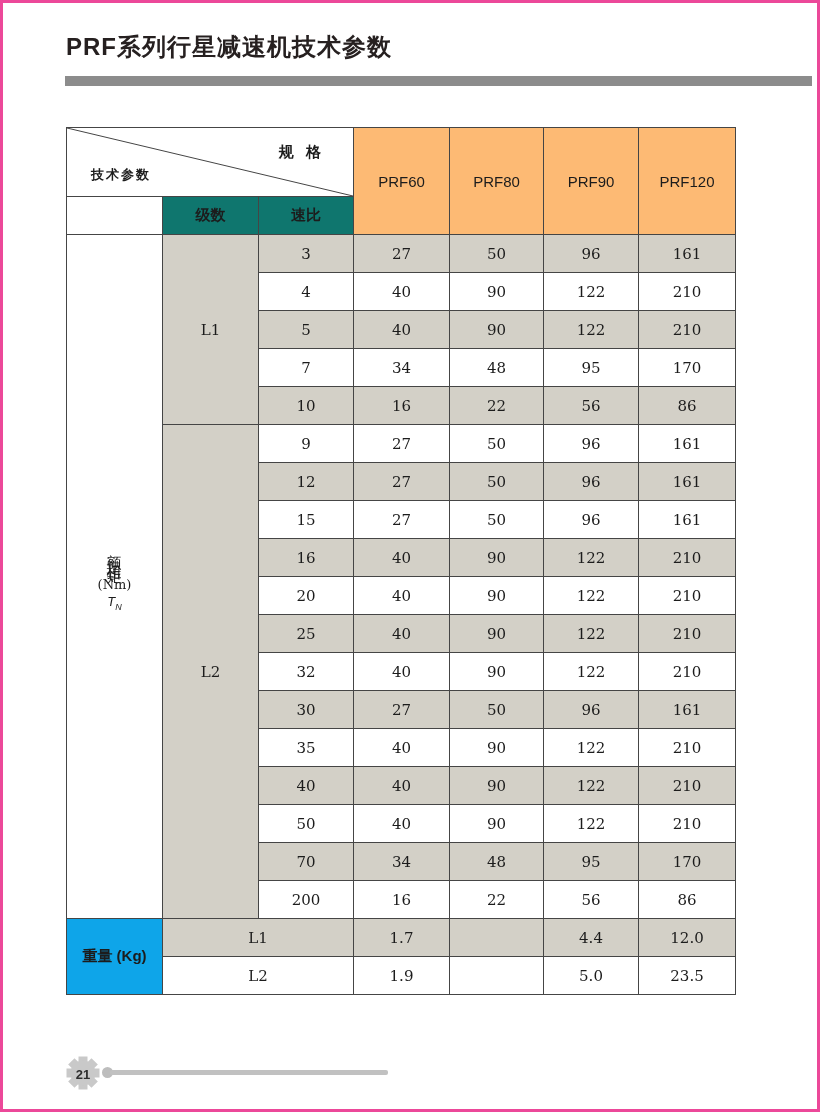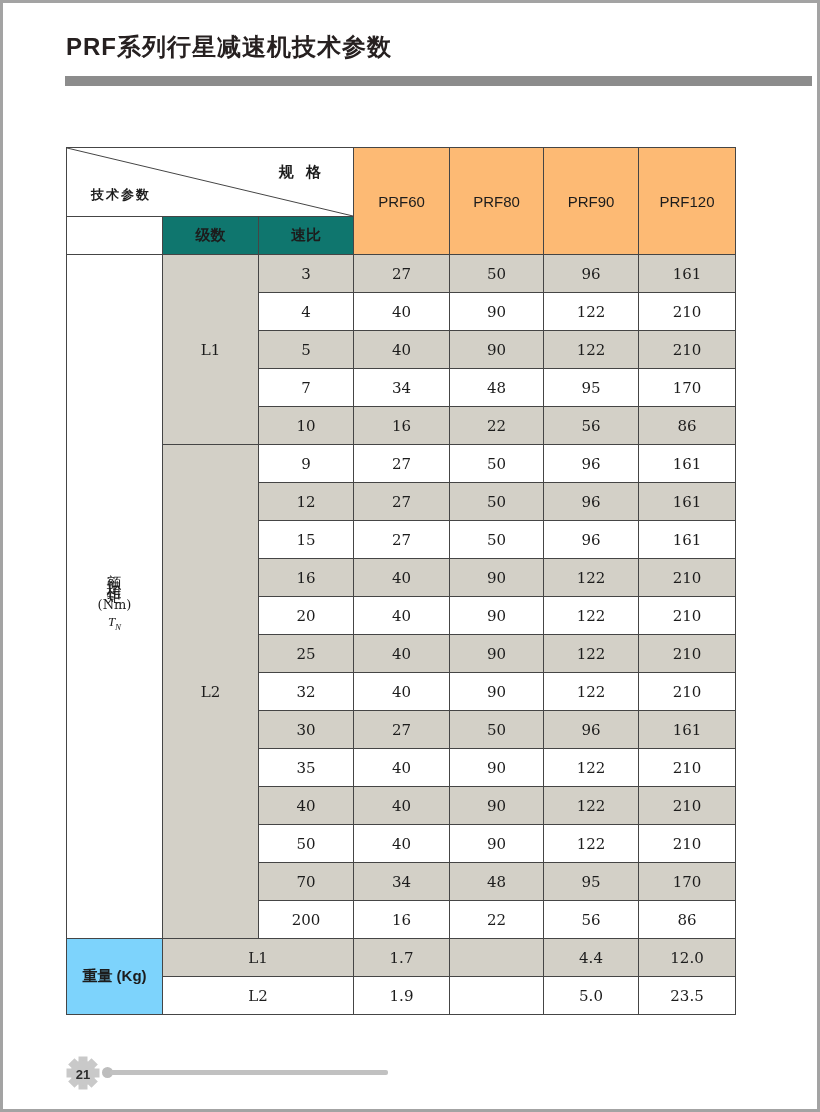--- a/index.html
+++ b/index.html
@@ -1,43 +1,43 @@
 <!DOCTYPE html>
 <html><head>
 <meta charset="utf-8">
 <style>
   html,body{margin:0;padding:0;background:#e9e9e9;}
   .page{position:relative;width:820px;height:1112px;background:#ffffff;
-        border:3px solid #a3a3a3;box-sizing:border-box;overflow:hidden;
+        border:3px solid #ec4899;box-sizing:border-box;overflow:hidden;
         font-family:"Liberation Sans",sans-serif;color:#1c1c1c;}
   .title{position:absolute;left:63px;top:28px;margin:0;font-size:24px;font-weight:bold;
          letter-spacing:1px;color:#262020;font-family:"Liberation Sans",sans-serif;}
   .title-bar{position:absolute;left:62px;top:73px;width:747px;height:10px;background:#8c8c8c;}
 
-  table.spec{position:absolute;left:63px;top:144px;width:669px;border-collapse:collapse;
+  table.spec{position:absolute;left:63px;top:124px;width:669px;border-collapse:collapse;
              table-layout:fixed;}
   table.spec td{border:1px solid #454545;padding:0;text-align:center;vertical-align:middle;
                 font-size:15px;color:#1c1c1c;overflow:hidden;}
   tr.h1{height:69px;} tr.h2{height:38px;} tbody tr{height:38px;}
   td.diag{position:relative;background:#fff;}
   td.diag svg.dline{position:absolute;left:0;top:0;width:100%;height:100%;display:block;}
   .corner-tr{position:absolute;top:15px;right:28px;font-weight:bold;letter-spacing:4px;font-size:15px;}
   .corner-bl{position:absolute;bottom:12px;left:24px;font-weight:bold;letter-spacing:2px;font-size:13px;}
   td.colhd{font-size:15px;background:#fdba74;}
   td.subhd{font-weight:bold;font-size:15px;background:#0f766e;}
   td.blank{background:#fff;}
   td.c{font-family:"DejaVu Serif","Liberation Serif",serif;font-size:15px;background:#fff;}
   td.s{background:#d3d0c7;}
   td.stage{font-family:"DejaVu Serif","Liberation Serif",serif;font-size:15px;background:#d3d0c7;}
   td.torque{background:#fff;}
   .vtext{display:block;writing-mode:vertical-lr;margin:0 auto;font-size:15px;letter-spacing:5px;line-height:1;}
   .unit{display:block;margin-top:15px;font-family:"DejaVu Serif","Liberation Serif",serif;font-size:13px;}
-  .sym{display:block;margin-top:2px;font-family:Liberation Serif, serif;font-size:13px;font-style:italic;}
+  .sym{display:block;margin-top:2px;font-family:Liberation Sans, sans-serif;font-size:13px;font-style:italic;}
   .sym sub{font-size:9px;}
-  td.weightlbl{font-weight:bold;font-size:15px;background:#7dd3fc;}
+  td.weightlbl{font-weight:bold;font-size:15px;background:#0ea5e9;}
 
   .footer-gear{position:absolute;left:58px;top:1048px;width:44px;height:44px;}
   .footer-dot{position:absolute;left:99px;top:1064px;width:11px;height:11px;border-radius:50%;background:#bdbdbd;}
   .footer-line{position:absolute;left:107px;top:1067px;width:278px;height:5px;background:#c1c1c1;border-radius:2px;}
 </style>
 </head>
 <body>
 
 <div class="page">
   <h1 class="title">PRF系列行星减速机技术参数</h1>

